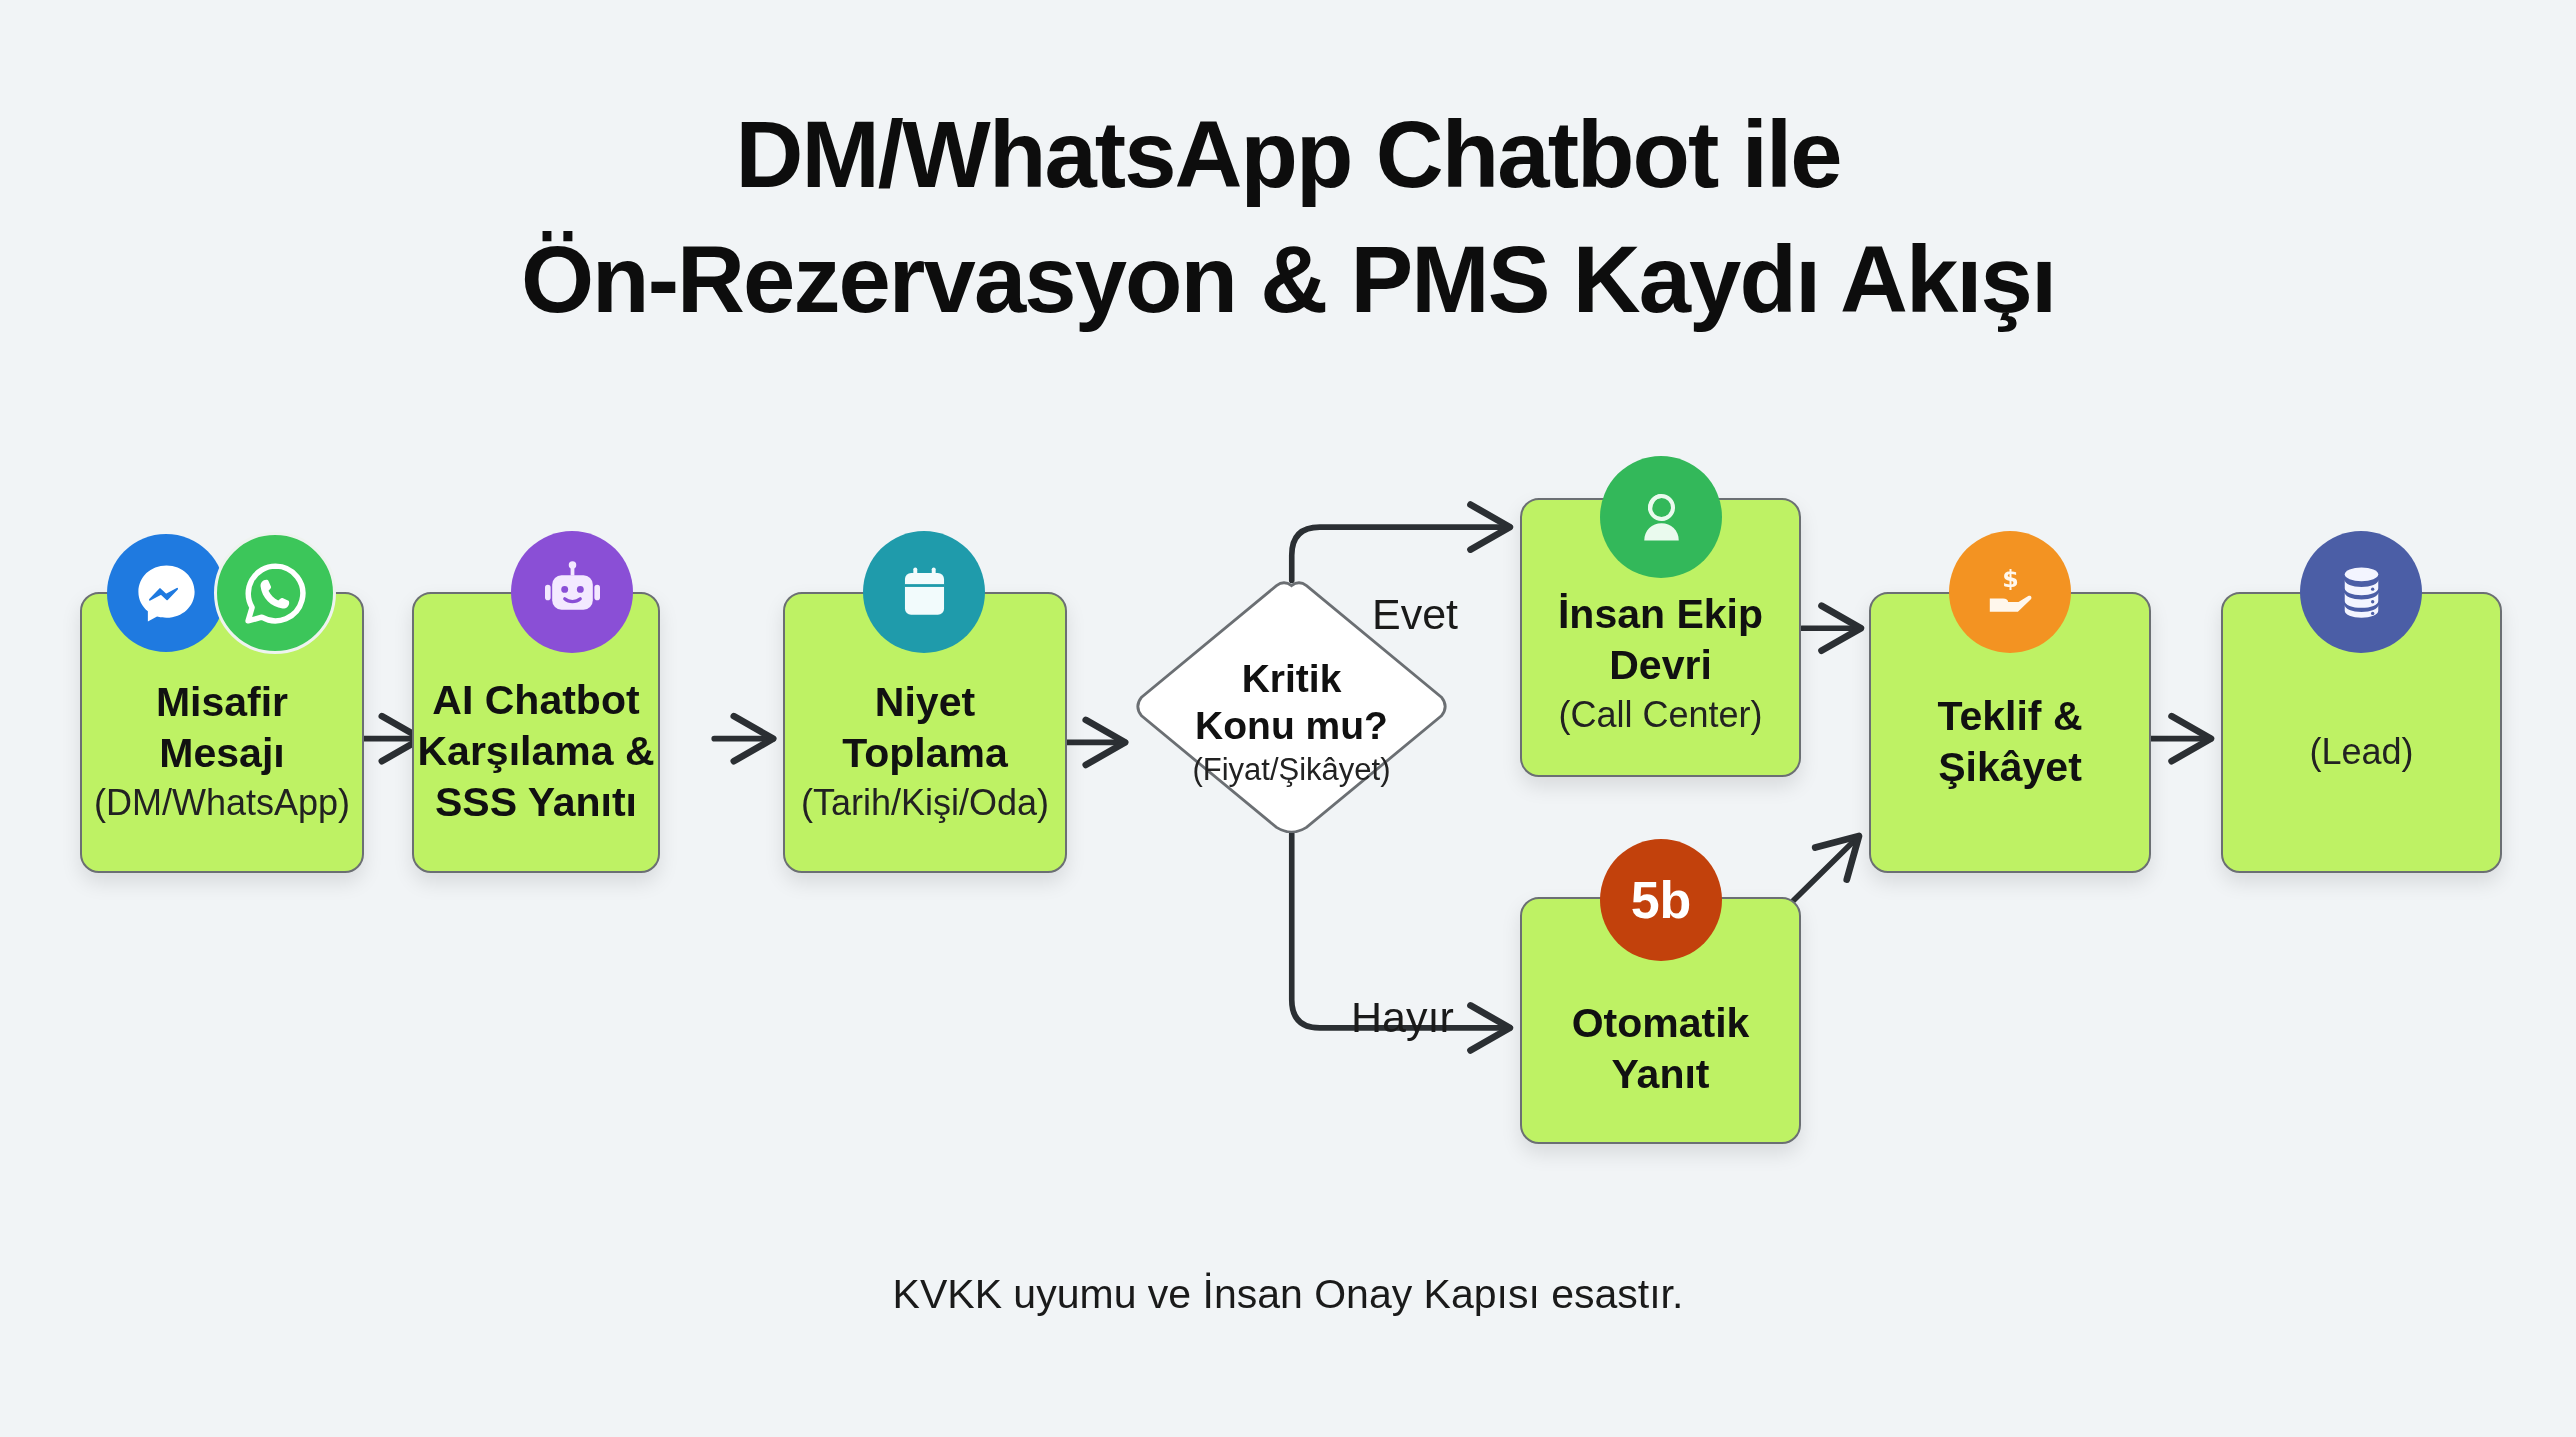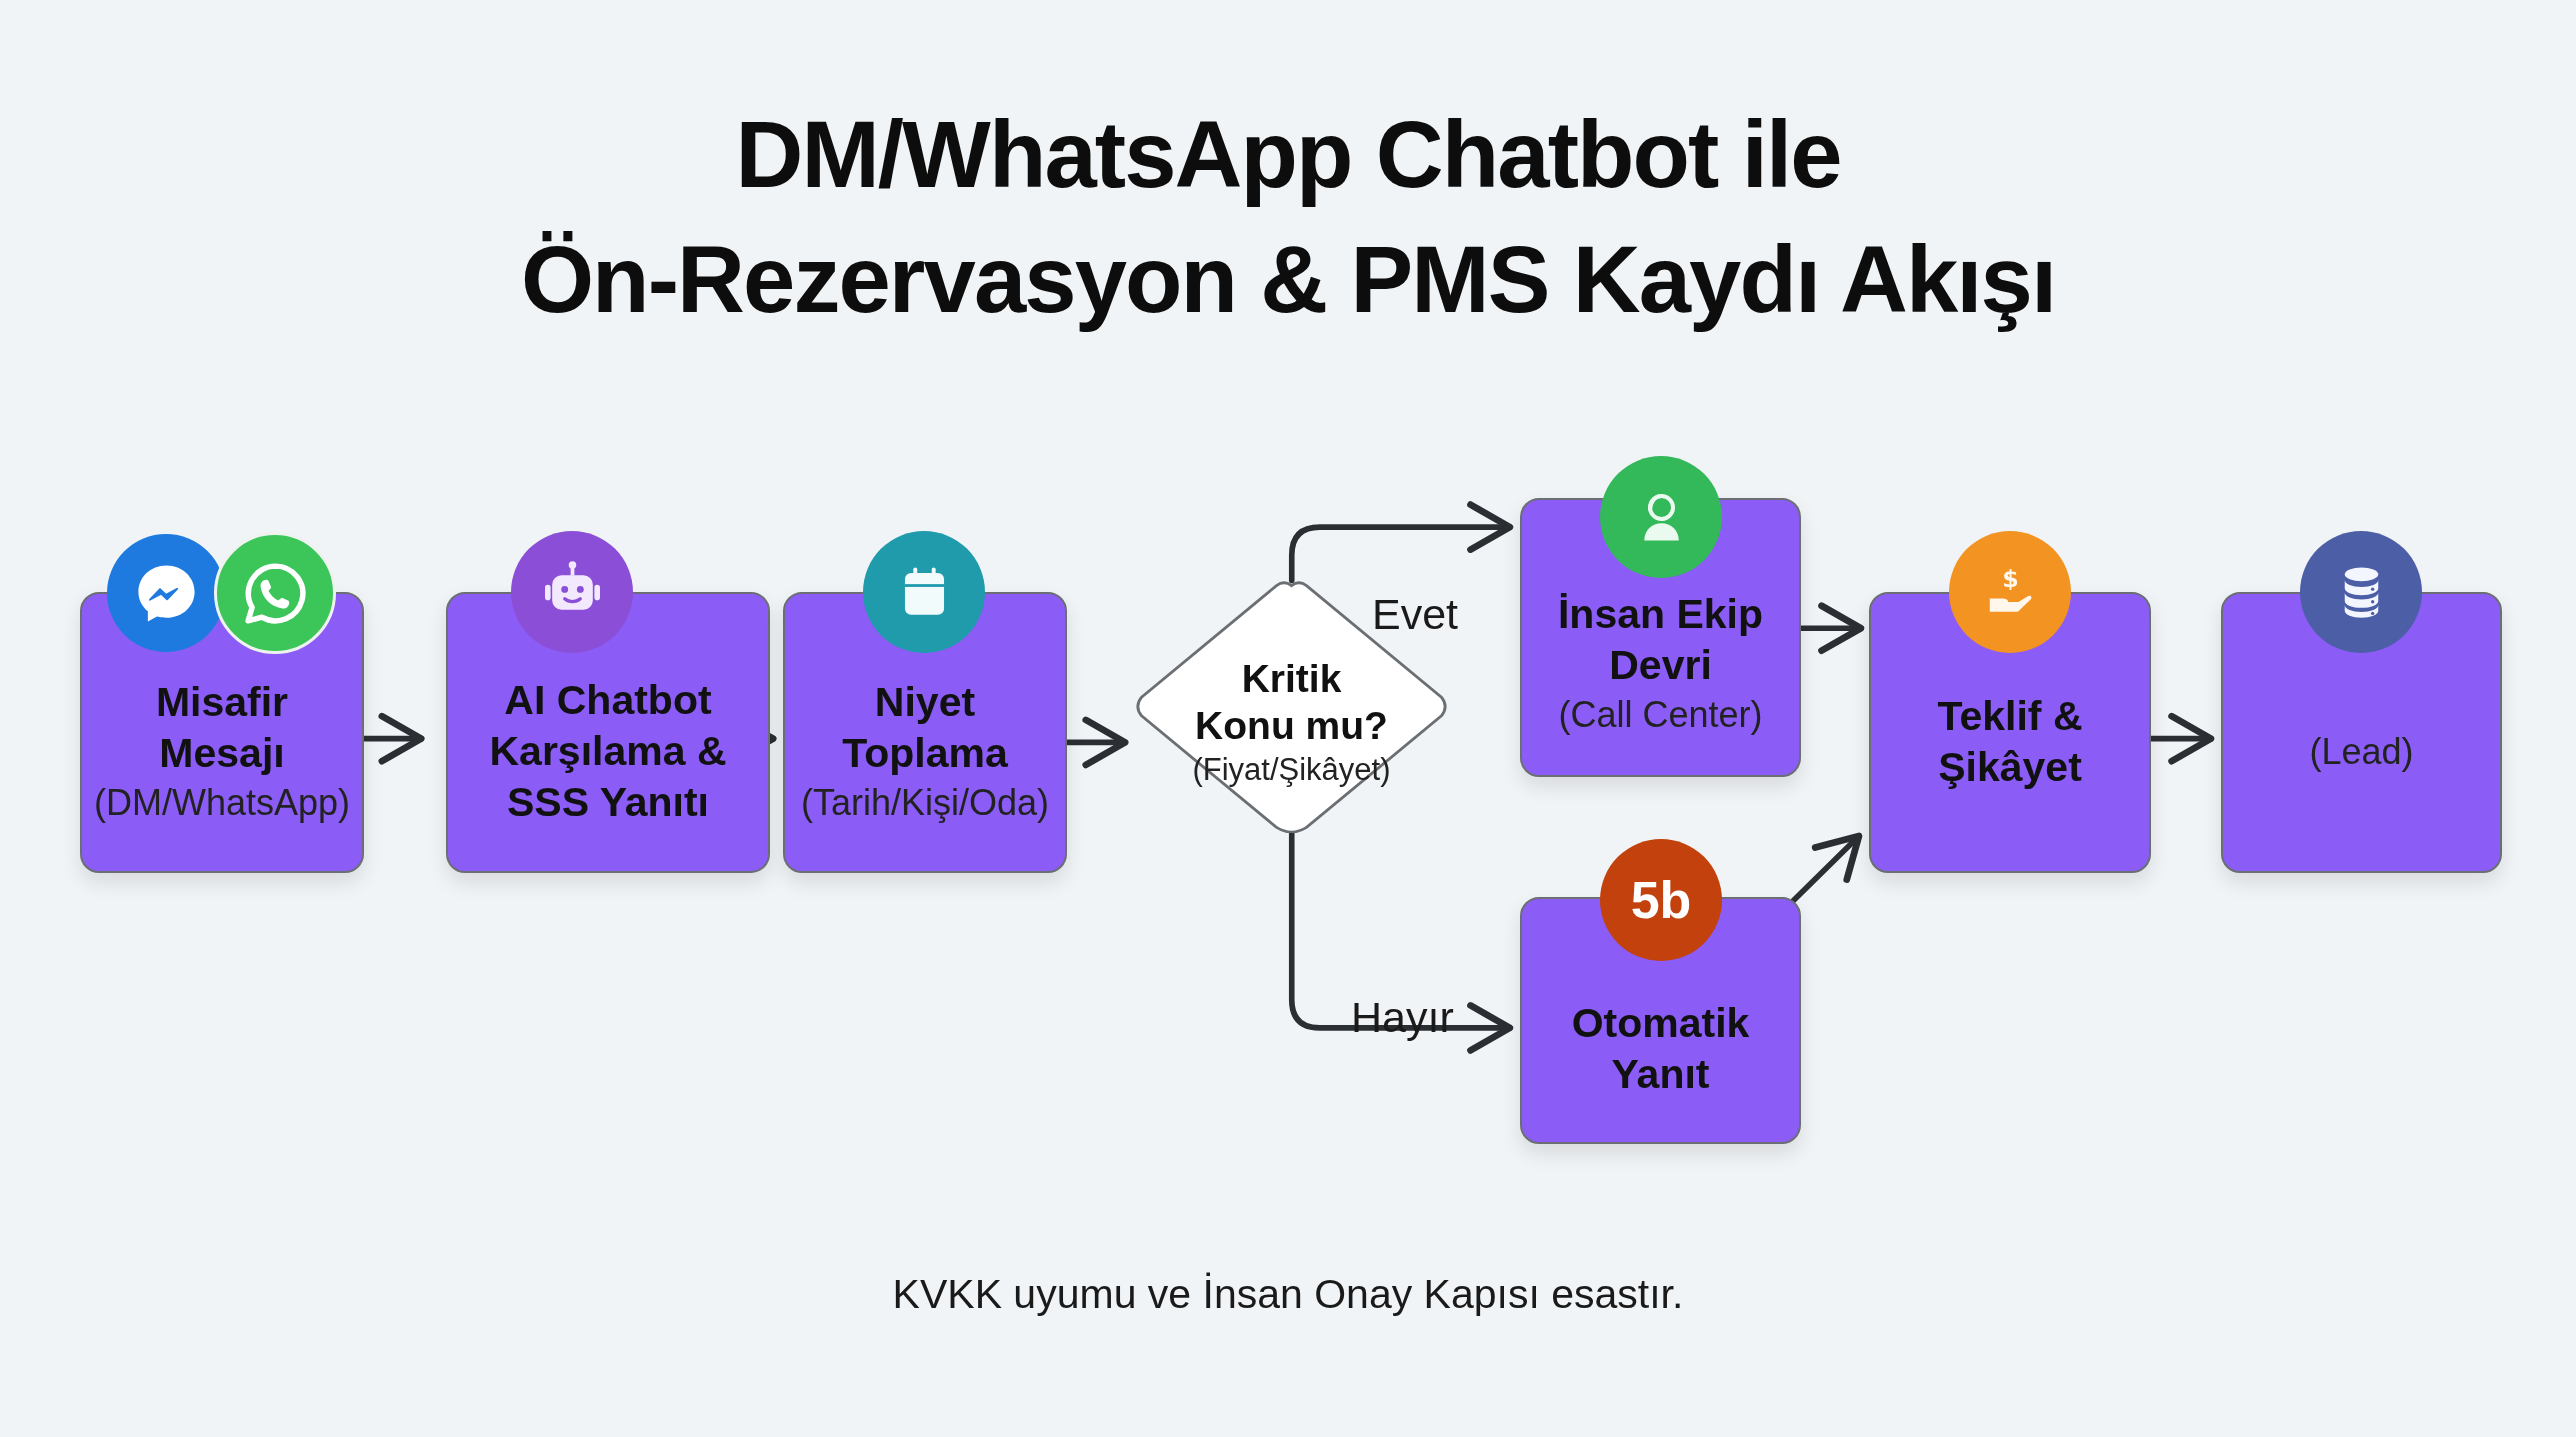--- a/index.html
+++ b/index.html
@@ -11,21 +11,21 @@
   }
   .title {
     position: absolute; left: 0; top: 92px; width: 2576px;
     text-align: center; font-weight: 700; font-size: 94px; line-height: 125px;
     letter-spacing: -1.9px; color: #0d0d0d;
   }
   .title span { display: block; }
   svg.wires { position: absolute; left: 0; top: 0; width: 2576px; height: 1438px; pointer-events: none; }
   .node {
     position: absolute; box-sizing: border-box;
-    background: #8b5cf6; border: 2.8px solid #6b6f73; border-radius: 19px;
+    background: #bef264; border: 2.8px solid #6b6f73; border-radius: 19px;
     box-shadow: 0 9.4px 20.6px rgba(0,0,0,0.10);
     display: flex; flex-direction: column; align-items: center; justify-content: center;
     text-align: center;
   }
   .node .main { font-weight: 700; font-size: 41px; line-height: 51px; color: #111; }
   .node .main span { display: block; }
   .node .sub { font-size: 36px; line-height: 47px; color: #222; }
   .badge {
     position: absolute; width: 122px; height: 122px; border-radius: 50%;
     display: flex; align-items: center; justify-content: center; color: #fff;
@@ -92,21 +92,21 @@
       <path d="M6.4 14.1l3.4-3.6 2 1.9 3.8-2-3.4 3.6-2-1.9z" fill="#1f7ae0" stroke="#1f7ae0" stroke-width="0.6" stroke-linejoin="round"></path>
     </svg>
 </div>
 <div class="badge" style="left:214px;top:532px;width:122px;height:122px;background:#3cc65a;border:3.7px solid #eef3ef;box-sizing:border-box;">
   <svg width="73" height="73" viewBox="0 0 24 24">
       <path d="M12 3a9 9 0 0 0-7.7 13.6L3 21l4.5-1.2A9 9 0 1 0 12 3z" fill="none" stroke="#fff" stroke-width="1.8" stroke-linejoin="round"></path>
       <path d="M9 7.5c.3 0 .6.1.7.4l.8 1.8c.1.3 0 .5-.2.7l-.6.7c.7 1.4 1.8 2.5 3.2 3.2l.7-.6c.2-.2.5-.3.7-.2l1.8.8c.3.1.4.4.4.7 0 1.2-1 2-2.2 1.9C10.6 16.5 7.5 13.4 7.1 9.7 7 8.5 7.8 7.5 9 7.5z" fill="#fff"></path>
     </svg>
 </div>
 
-<div class="node" style="left:446px;top:592px;width:324px;height:281px;padding-top:37px;">
+<div class="node" style="left:412px;top:592px;width:248px;height:281px;padding-top:37px;">
   <div class="main">
     <span>AI Chatbot</span>
     <span>Karşılama &amp;</span>
     <span>SSS Yanıtı</span>
   </div>
 </div>
 <div class="badge" style="left:511px;top:531px;background:#8a4fd6;">
   <svg width="75" height="75" viewBox="0 0 24 24">
       <circle cx="12" cy="3.2" r="1.2" fill="#f3e9ff"></circle>
       <rect x="11.4" y="3.6" width="1.2" height="3" fill="#f3e9ff"></rect>

